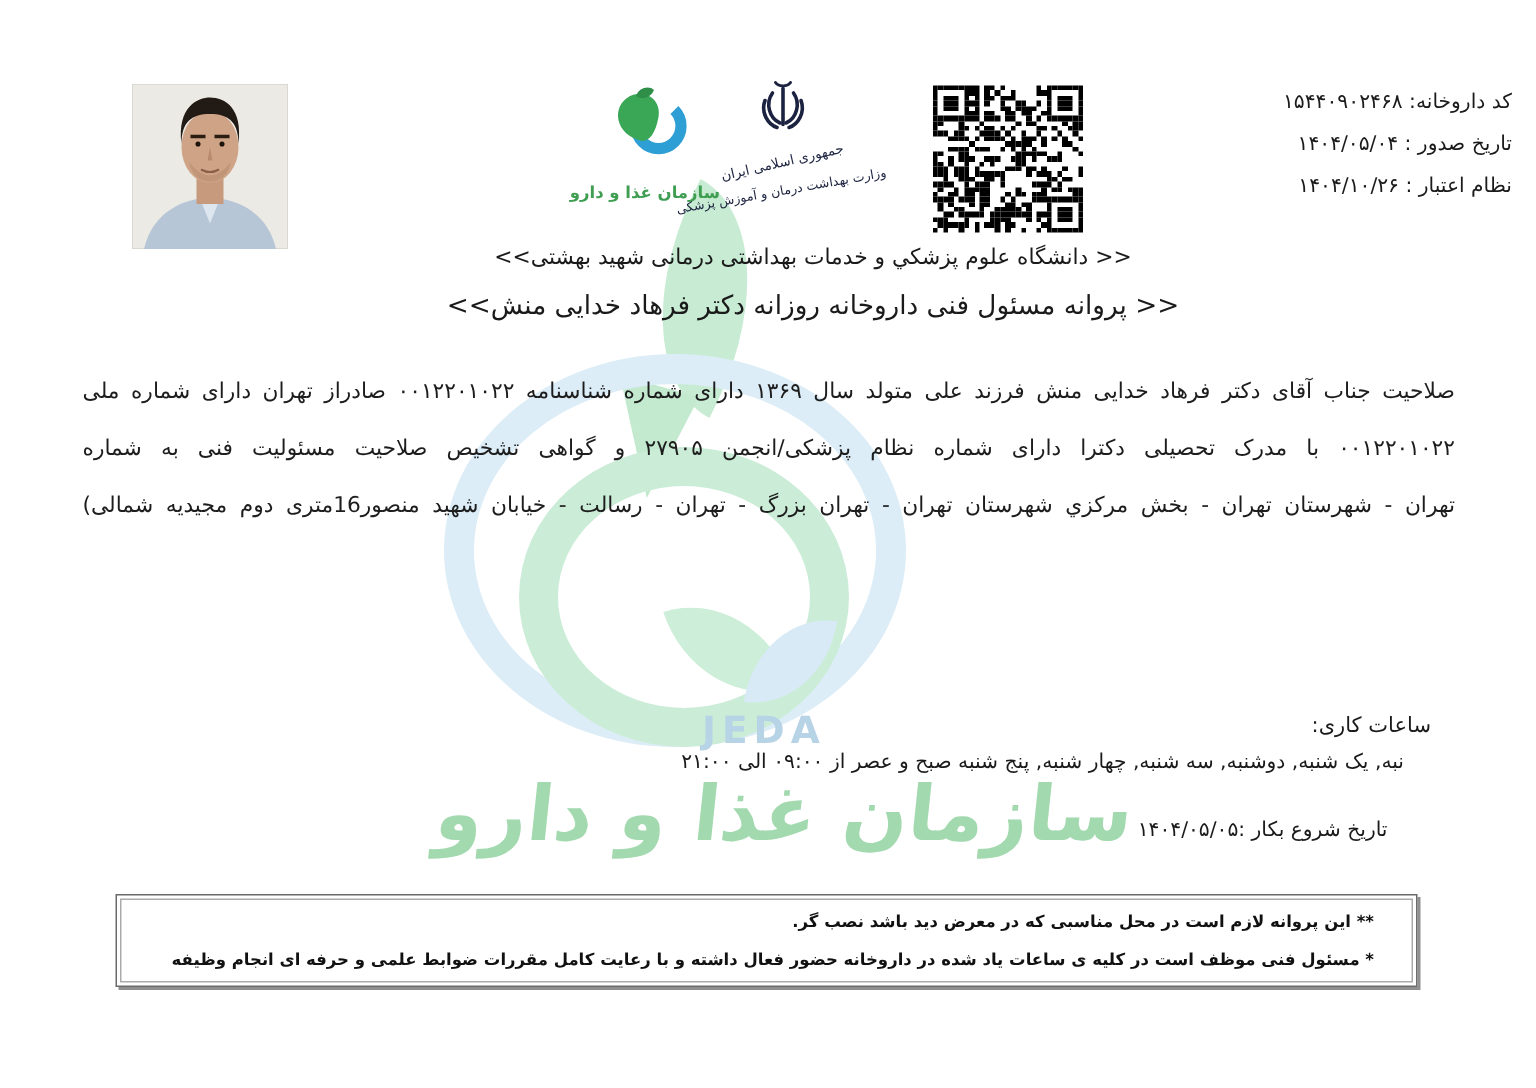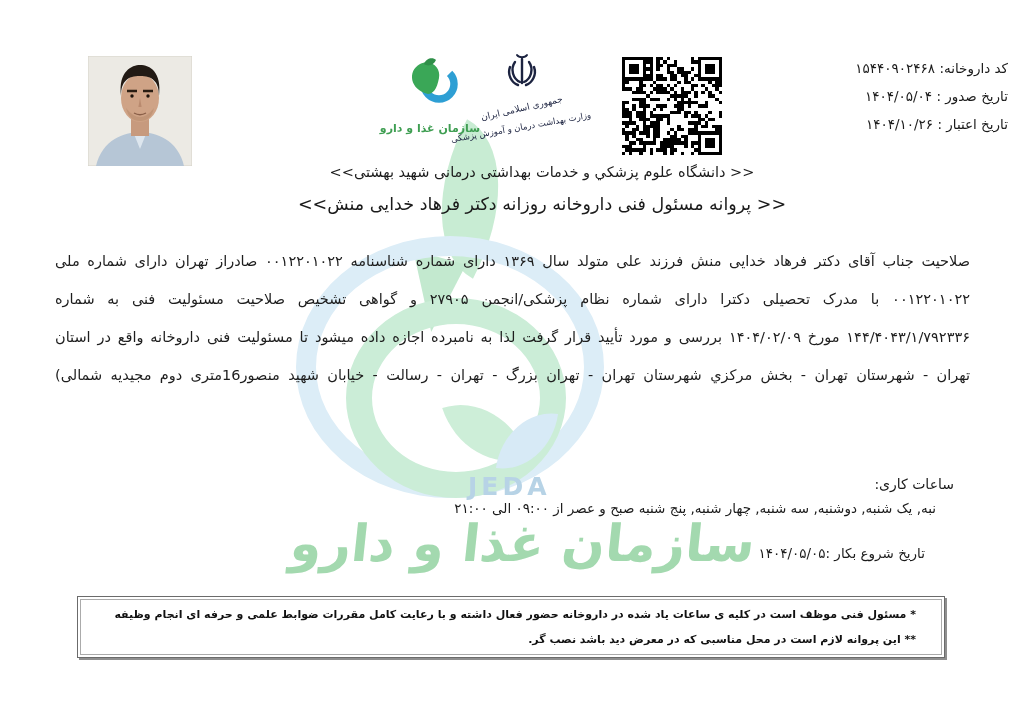--- a/index.html
+++ b/index.html
@@ -544,39 +544,38 @@
   <div class="hfields">
     <div>
       <span>کد داروخانه:</span>
       <span>۱۵۴۴۰۹۰۲۴۶۸</span>
     </div>
     <div>
       <span>تاریخ صدور :</span>
       <span>۱۴۰۴/۰۵/۰۴</span>
     </div>
     <div>
-      <span>تاریخ اعتبار :</span>
+      <span>نظام اعتبار :</span>
       <span>۱۴۰۴/۱۰/۲۶</span>
     </div>
   </div>
 
   <div class="title1">&lt;&lt; دانشگاه علوم پزشكي و خدمات بهداشتی درمانی شهید بهشتی&gt;&gt;</div>
   <div class="title2">&lt;&lt; پروانه مسئول فنی داروخانه روزانه دکتر فرهاد خدایی منش&gt;&gt;</div>
 
   <div class="body">
     <div class="bl">صلاحیت جناب آقای دکتر فرهاد خدایی منش فرزند علی متولد سال ۱۳۶۹ دارای شماره شناسنامه ۰۰۱۲۲۰۱۰۲۲ صادراز تهران دارای شماره ملی</div>
     <div class="bl">۰۰۱۲۲۰۱۰۲۲ با مدرک تحصیلی دکترا دارای شماره نظام پزشکی/انجمن ۲۷۹۰۵ و گواهی تشخیص صلاحیت مسئولیت فنی به شماره</div>
-    <div class="bl">۱۴۴/۴۰۴۳/۱/۷۹۲۳۳۶ مورخ ۱۴۰۴/۰۲/۰۹ بررسی و مورد تأیید قرار گرفت لذا به نامبرده اجازه داده میشود تا مسئولیت فنی داروخانه واقع در استان</div>
     <div class="bl">تهران - شهرستان تهران - بخش مرکزي شهرستان تهران - تهران بزرگ - تهران - رسالت - خیابان شهید منصور16متری دوم مجیدیه شمالی)</div>
   </div>
 
   <div class="wh-label">ساعات کاری:</div>
   <div class="wh-detail">نبه, یک شنبه, دوشنبه, سه شنبه, چهار شنبه, پنج شنبه صبح و عصر از ۰۹:۰۰ الی ۲۱:۰۰</div>
 
 
   <div class="start-date">تاریخ شروع بکار :۱۴۰۴/۰۵/۰۵</div>
 
   <div class="footbox">
+    <div>** این پروانه لازم است در محل مناسبی که در معرض دید باشد نصب گر.</div>
     <div>* مسئول فنی موظف است در کلیه ی ساعات یاد شده در داروخانه حضور فعال داشته و با رعایت کامل مقررات ضوابط علمی و حرفه ای انجام وظیفه</div>
-    <div>** این پروانه لازم است در محل مناسبی که در معرض دید باشد نصب گر.</div>
   </div>
 
 </div>
 
 </body></html>

